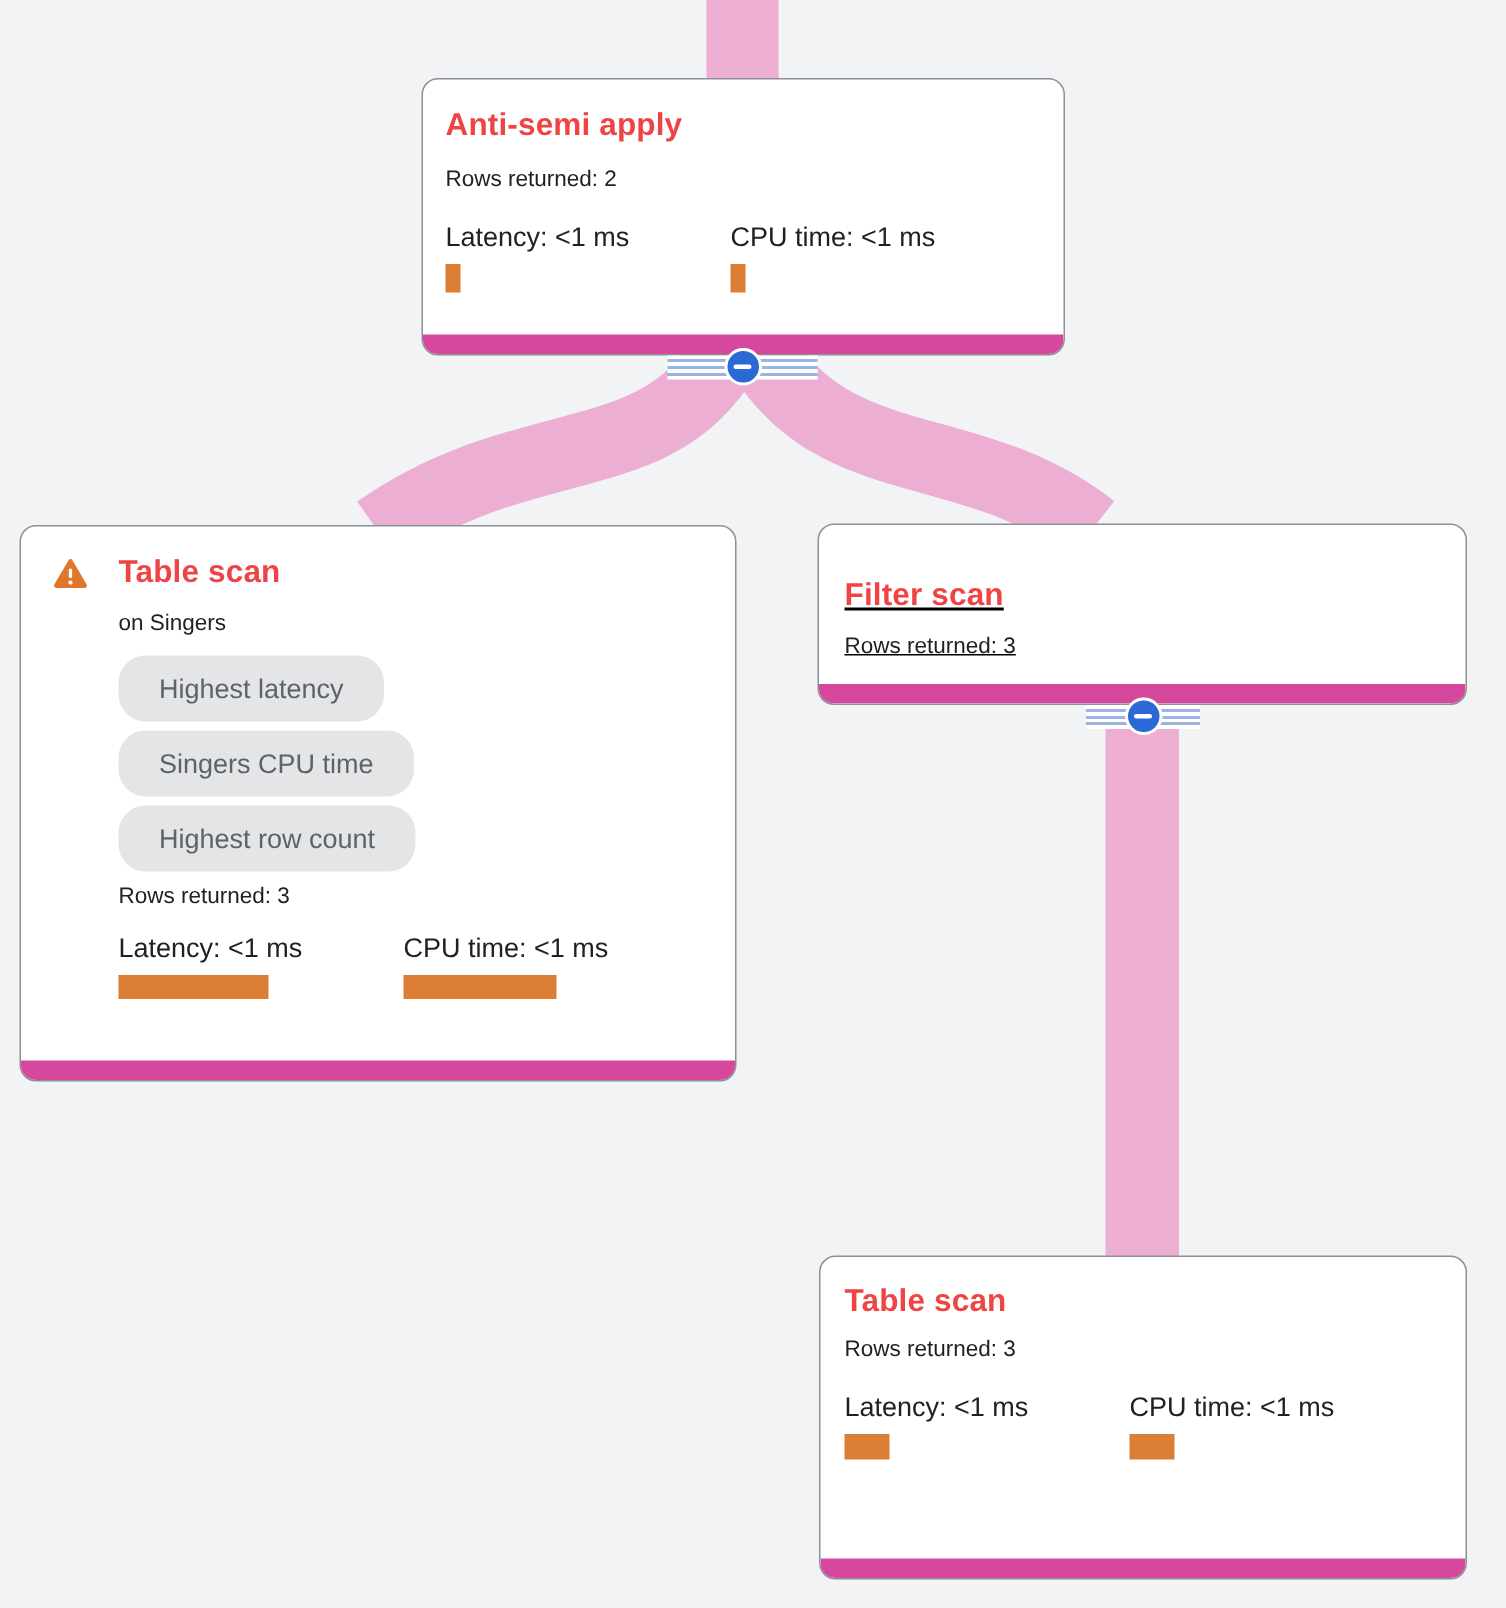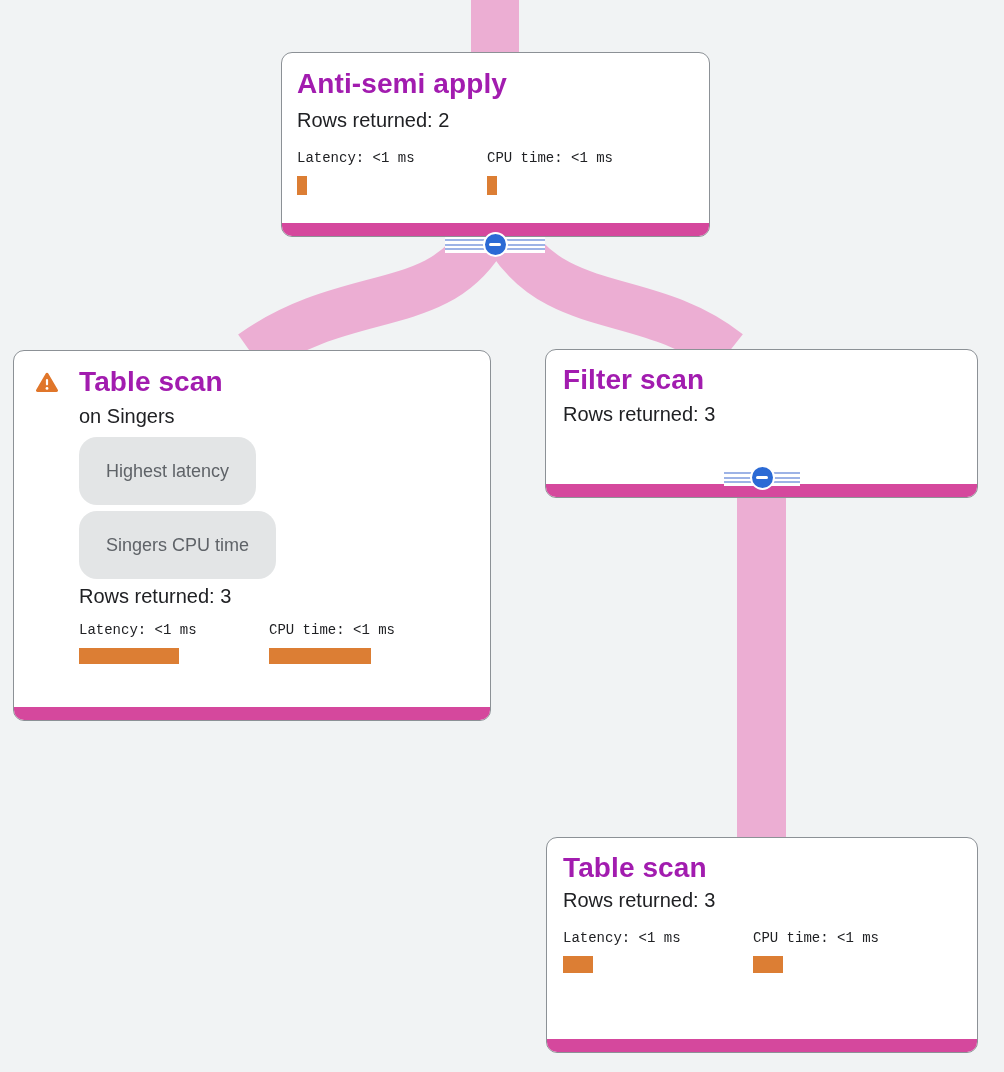--- a/index.html
+++ b/index.html
@@ -25,51 +25,51 @@
     overflow: hidden;
     z-index: 2;
     cursor: pointer;
   }
   .accent-bar {
     position: absolute; left: 0; right: 0; bottom: 0;
     height: 13px; background: #D5489D;
   }
   #node-anti    { left: 281px; top: 52px;  width: 429px; height: 185px; padding: 18px 15px 0 15px; }
   #node-singers { left: 13px;  top: 350px; width: 478px; height: 371px; padding: 18px 20px 0 21px; }
-  #node-filter  { left: 545px; top: 349px; width: 433px; height: 149px; padding: 17px 17px 0 17px; }
+  #node-filter  { left: 545px; top: 349px; width: 433px; height: 121px; padding: 34px 17px 0 17px; text-decoration: underline; }
   #node-albums  { left: 546px; top: 837px; width: 432px; height: 216px; padding: 17px 16px 0 16px; }
 
   .node-title {
-    font-size: 28px; font-weight: 600; color: #a21caf;
+    font-size: 21px; font-weight: 600; color: #ef4444;
     line-height: 26px; letter-spacing: 0.1px;
   }
-  .node-line  { font-size: 20px; color: #202124; line-height: 22px; }
+  .node-line  { font-size: 15px; color: #202124; line-height: 22px; }
   .muted      { color: #80868B; }
 
   .header-row { display: flex; align-items: center; }
   .warn-icon  { width: 24px; margin-right: 20px; display: flex; }
   .indent     { margin-left: 44px; }
 
   .mt10 { margin-top: 10px; }
   .mt8  { margin-top: 8px; }
   .mt6  { margin-top: 6px; }
   .mt12 { margin-top: 12px; }
   .mt16 { margin-top: 16px; }
 
   .badges { margin-top: 10px; }
   .badge {
     display: flex; width: fit-content; align-items: center;
-    height: 36px; padding: 16px 27px; margin-bottom: 6px;
+    height: 36px; padding: 4px 27px; margin-bottom: 6px;
     border-radius: 18px; background: #E3E5E6;
     color: #5F6368; font-size: 18px;
   }
 
   .metrics { display: flex; }
   .metric  { width: 190px; }
-  .metric-label { font-size: 14px; color: #202124; line-height: 22px; font-family: Liberation Mono, monospace; }
+  .metric-label { font-size: 18px; color: #202124; line-height: 22px; }
   .metric-bar { margin-top: 7px; background: #DC7E34; }
   .bar-tiny  { width: 10px;  height: 19px; }
   .bar-long  { width: 100px; height: 16px; }
   .bar-long2 { width: 102px; height: 16px; }
   .bar-short { width: 30px;  height: 17px; }
 
   
   .collapse {
     position: absolute; z-index: 3;
     display: flex; align-items: center; justify-content: center;
@@ -130,20 +130,21 @@
           <circle cx="12" cy="16.4" r="1.4" fill="#FFFFFF"></circle>
         </svg>
       </span>
       <span class="node-title">Table scan</span>
     </div>
     <div class="indent">
       <div class="node-line mt10">on Singers</div>
       <div class="badges">
         <div class="badge">Highest latency</div>
         <div class="badge">Singers CPU time</div>
+        <div class="badge">Highest row count</div>
       </div>
       <div class="node-line mt6">Rows returned: 3</div>
       <div class="metrics mt12">
         <div class="metric">
           <div class="metric-label">Latency: &lt;1 ms</div>
           <div class="metric-bar bar-long"></div>
         </div>
         <div class="metric">
           <div class="metric-label">CPU time: &lt;1 ms</div>
           <div class="metric-bar bar-long2"></div>

